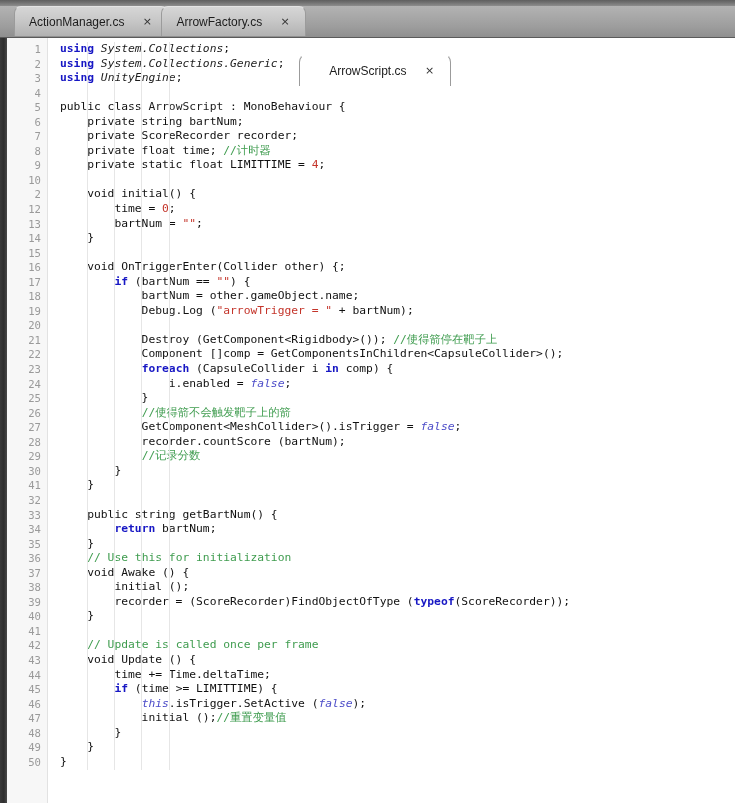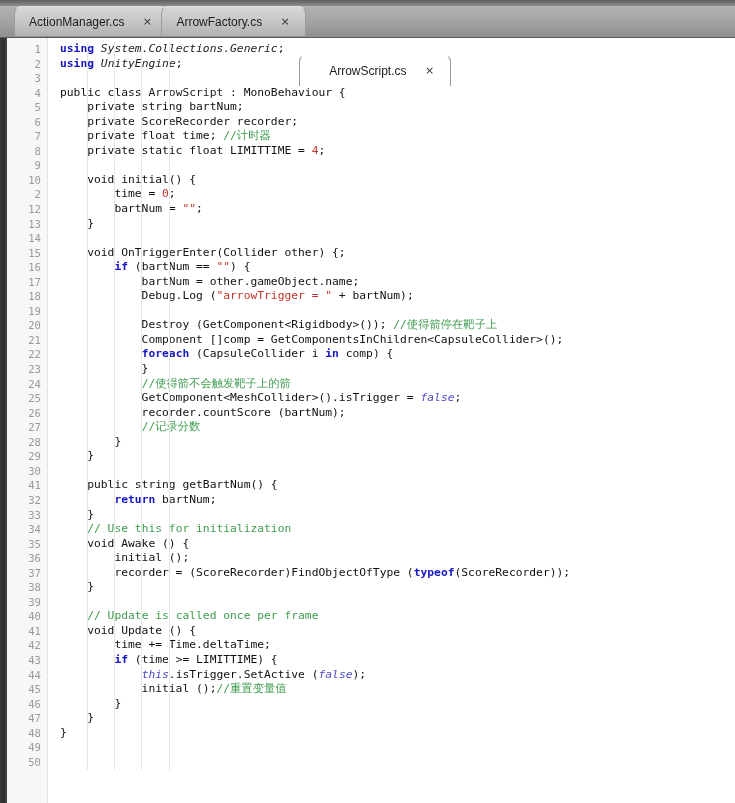--- a/index.html
+++ b/index.html
@@ -251,20 +251,21 @@
           <div class="lnum">45</div>
           <div class="lnum">46</div>
           <div class="lnum">47</div>
           <div class="lnum">48</div>
           <div class="lnum">49</div>
           <div class="lnum">50</div>
         </div>
     </div>
     <div id="code-area">
       <div id="code">
+          <div class="row code-line"><span class="k-using">using</span><span class="plain"> </span><span class="ns">System.Collections</span><span class="plain">;</span></div>
           <div class="row code-line"><span class="k-using">using</span><span class="plain"> </span><span class="ns">System.Collections.Generic</span><span class="plain">;</span></div>
           <div class="row code-line"><span class="k-using">using</span><span class="plain"> </span><span class="ns">UnityEngine</span><span class="plain">;</span></div>
           <div class="row code-line">&nbsp;</div>
           <div class="row code-line"><span class="plain">public class </span><span class="type-it">ArrowScript</span><span class="plain"> : MonoBehaviour {</span></div>
           <div class="row code-line"><span class="plain">    private string bartNum;</span></div>
           <div class="row code-line"><span class="plain">    private ScoreRecorder recorder;</span></div>
           <div class="row code-line"><span class="plain">    private float time; </span><span class="cmt">//计时器</span></div>
           <div class="row code-line"><span class="plain">    private static float LIMITTIME = </span><span class="num">4</span><span class="plain">;</span></div>
           <div class="row code-line">&nbsp;</div>
           <div class="row code-line"><span class="plain">    void initial() {</span></div>
@@ -273,20 +274,21 @@
           <div class="row code-line"><span class="plain">    }</span></div>
           <div class="row code-line">&nbsp;</div>
           <div class="row code-line"><span class="plain">    void OnTriggerEnter(Collider other) {;</span></div>
           <div class="row code-line"><span class="plain">        </span><span class="k-blue">if</span><span class="plain"> (bartNum == </span><span class="str">""</span><span class="plain">) {</span></div>
           <div class="row code-line"><span class="plain">            bartNum = other.gameObject.name;</span></div>
           <div class="row code-line"><span class="plain">            Debug.Log (</span><span class="str">"arrowTrigger = "</span><span class="plain"> + bartNum);</span></div>
           <div class="row code-line">&nbsp;</div>
           <div class="row code-line"><span class="plain">            Destroy (GetComponent&lt;Rigidbody&gt;()); </span><span class="cmt">//使得箭停在靶子上</span></div>
           <div class="row code-line"><span class="plain">            Component []comp = GetComponentsInChildren&lt;CapsuleCollider&gt;();</span></div>
           <div class="row code-line"><span class="plain">            </span><span class="k-blue">foreach</span><span class="plain"> (CapsuleCollider i </span><span class="k-blue">in</span><span class="plain"> comp) {</span></div>
+          <div class="row code-line"><span class="plain">                i.enabled = </span><span class="kw-it">false</span><span class="plain">;</span></div>
           <div class="row code-line"><span class="plain">            }</span></div>
           <div class="row code-line"><span class="plain">            </span><span class="cmt">//使得箭不会触发靶子上的箭</span></div>
           <div class="row code-line"><span class="plain">            GetComponent&lt;MeshCollider&gt;().isTrigger = </span><span class="kw-it">false</span><span class="plain">;</span></div>
           <div class="row code-line"><span class="plain">            recorder.countScore (bartNum);</span></div>
           <div class="row code-line"><span class="plain">            </span><span class="cmt">//记录分数</span></div>
           <div class="row code-line"><span class="plain">        }</span></div>
           <div class="row code-line"><span class="plain">    }</span></div>
           <div class="row code-line">&nbsp;</div>
           <div class="row code-line"><span class="plain">    public string getBartNum() {</span></div>
           <div class="row code-line"><span class="plain">        </span><span class="k-blue">return</span><span class="plain"> bartNum;</span></div>

